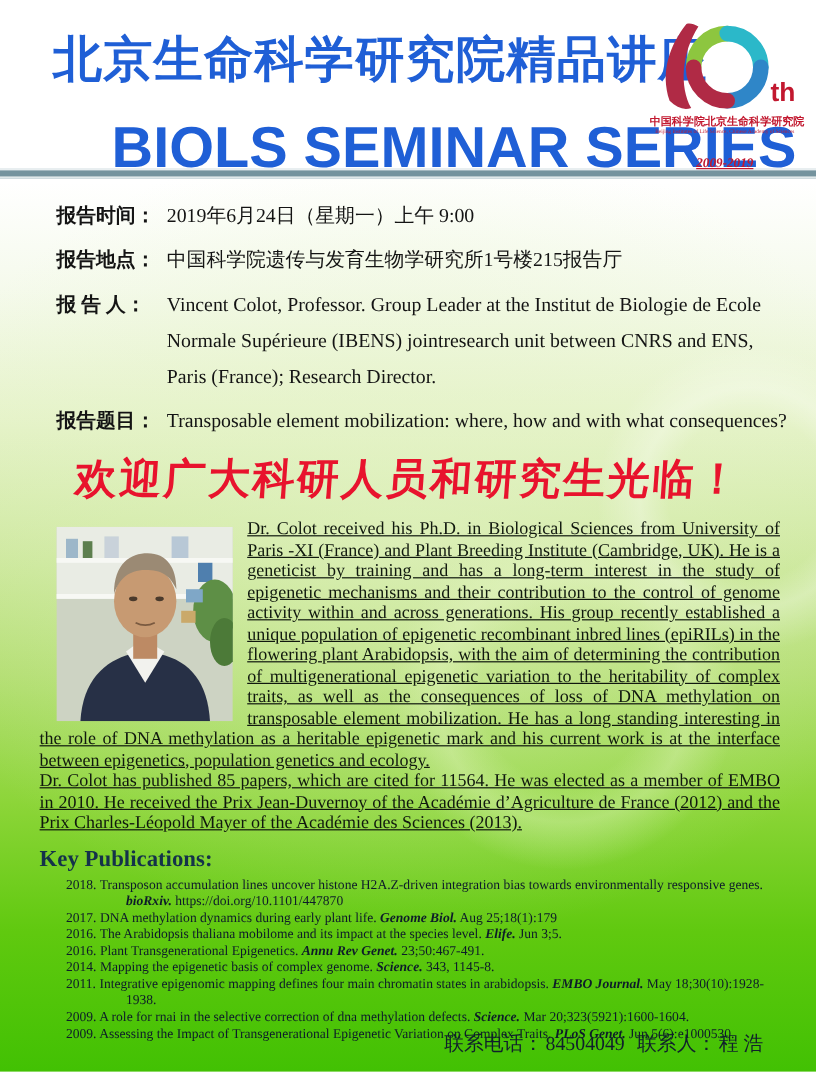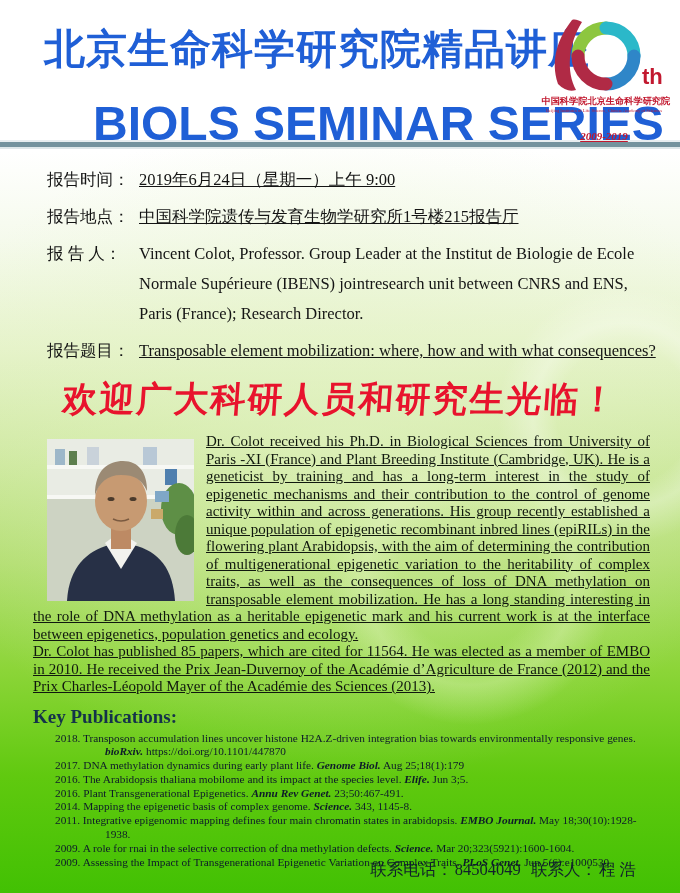--- a/index.html
+++ b/index.html
@@ -28,23 +28,23 @@
   }
   .logo{position:absolute;right:8px;top:16px;width:136px;text-align:center;}
   .logo svg{display:block;margin:0 auto;}
   .logo-zh{font-size:10px;font-weight:bold;color:#c2182f;white-space:nowrap;transform:scale(0.92);}
   .logo-en{font-size:5px;color:#c2182f;white-space:nowrap;transform:scale(0.9);}
   .logo-years{font-size:11px;font-weight:bold;font-style:italic;color:#c2182f;margin-top:17px;text-decoration:underline;}
   .divider{height:5px;background:#74939e;border-top:2px solid #e8eef0;border-bottom:2px solid #dfe8ea;}
   
   .details{margin:16px 22px 0 47px;font-size:16.5px;color:#141414;}
   .d-row{display:flex;margin-bottom:7px;line-height:30px;}
-  .d-label{width:92px;flex-shrink:0;white-space:nowrap;}
+  .d-label{width:92px;flex-shrink:0;white-space:nowrap;font-weight:bold;}
   .d-value{flex:1;}
-  .nowrap .d-value{white-space:nowrap;text-decoration:underline;}
+  .nowrap .d-value{white-space:nowrap;}
   
   .welcome{
     margin-top:10px;text-align:center;
     font-size:35px;font-weight:bold;color:#e8132d;letter-spacing:2px;
     transform:skewX(-4deg);white-space:nowrap;
   }
   
   .bio{margin:10px 30px 0 33px;font-size:15px;line-height:17.5px;color:#10180e;text-align:justify;text-decoration:underline;}
   .bio p{margin:0;}
   .photo{float:left;width:147px;height:162px;margin:6px 12px 2px 14px;}

